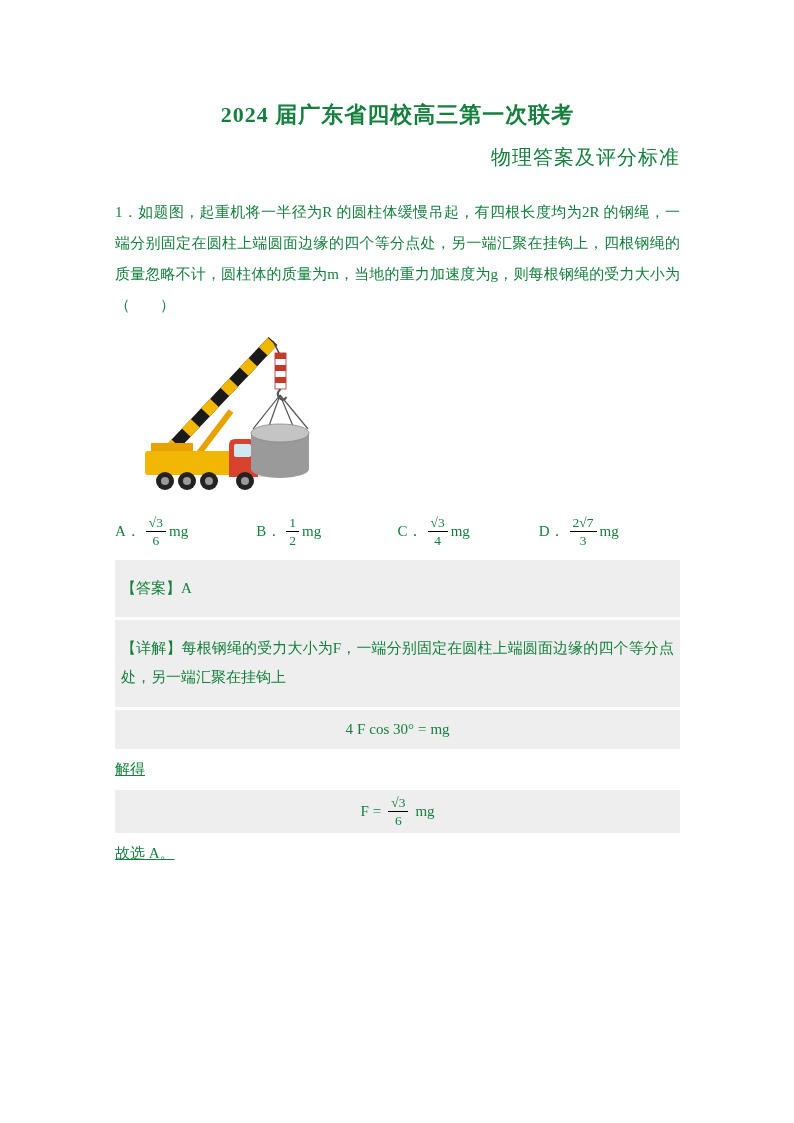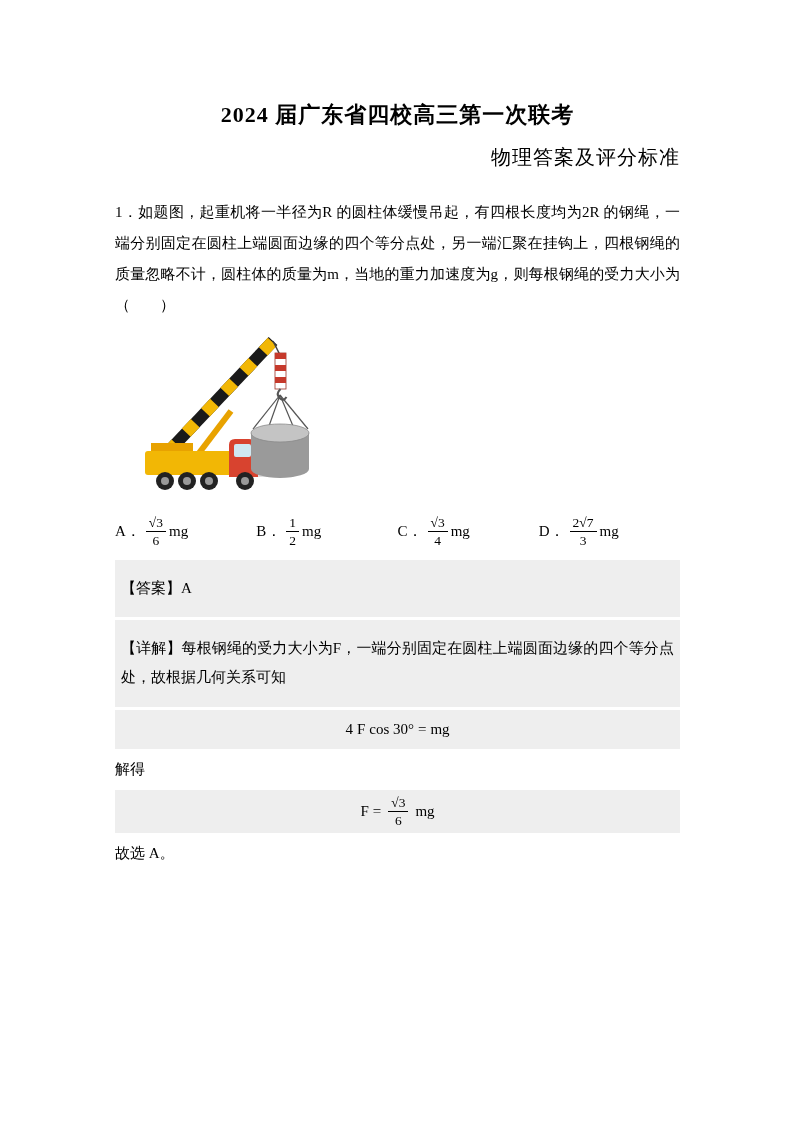--- a/index.html
+++ b/index.html
@@ -3,21 +3,21 @@
 <meta charset="utf-8">
 <style>
   * { margin:0; padding:0; box-sizing:border-box; }
   body { background:#ffffff; }
   .page {
     position:relative;
     width:794px; height:1123px;
     background:#fff;
     padding:100px 114px 30px 115px;
     font-family:"Liberation Serif", serif;
-    color:#000000;
+    color:#15803d;
     font-size:15px;
     overflow:hidden;
   }
   .doc-title {
     font-size:22px; font-weight:700; text-align:center;
     letter-spacing:1px; margin-bottom:14px;
     font-family:"Liberation Serif", serif;
   }
   .doc-subtitle {
     font-size:20px; font-weight:400; text-align:right;
@@ -35,21 +35,21 @@
   .frac .num { padding:0 3px 1px; border-bottom:1px solid #000; }
   .frac .den { padding-top:1px; }
   .mi { }
   .hl { background:#eeeeee; padding:14px 6px; line-height:1.95; }
   .hl + .hl { margin-top:3px; }
   .formula {
     text-align:center; padding:5px 6px; margin-top:3px;
     display:flex; justify-content:center; align-items:center; gap:4px;
     font-size:15px;
   }
-  .plain { margin:6px 0; line-height:1.95; }
+  .plain { margin:6px 0; line-height:1.95;text-decoration:underline; }
   .q2 { margin-top:8px; }
 </style>
 </head>
 <body>
 
 <div class="page">
 
   <h1 class="doc-title">2024 届广东省四校高三第一次联考</h1>
   <h2 class="doc-subtitle">物理答案及评分标准</h2>
 
@@ -135,21 +135,21 @@
       <span class="frac">
           <span class="num">2√7</span>
           <span class="den">3</span>
         </span>
       <span class="mi">mg</span>
     </div>
   </div>
 
   <div class="hl">【答案】A</div>
 
-  <div class="hl para">【详解】每根钢绳的受力大小为F，一端分别固定在圆柱上端圆面边缘的四个等分点处，故根据几何关系可知</div>
+  <div class="hl para">【详解】每根钢绳的受力大小为F，一端分别固定在圆柱上端圆面边缘的四个等分点处，另一端汇聚在挂钩上</div>
 
   <div class="hl formula">
     <span>4</span>
       <span class="mi">F</span>
     <span>cos 30°</span>
     <span>=</span>
     <span class="mi">mg</span>
   </div>
 
   <p class="plain">解得</p>

